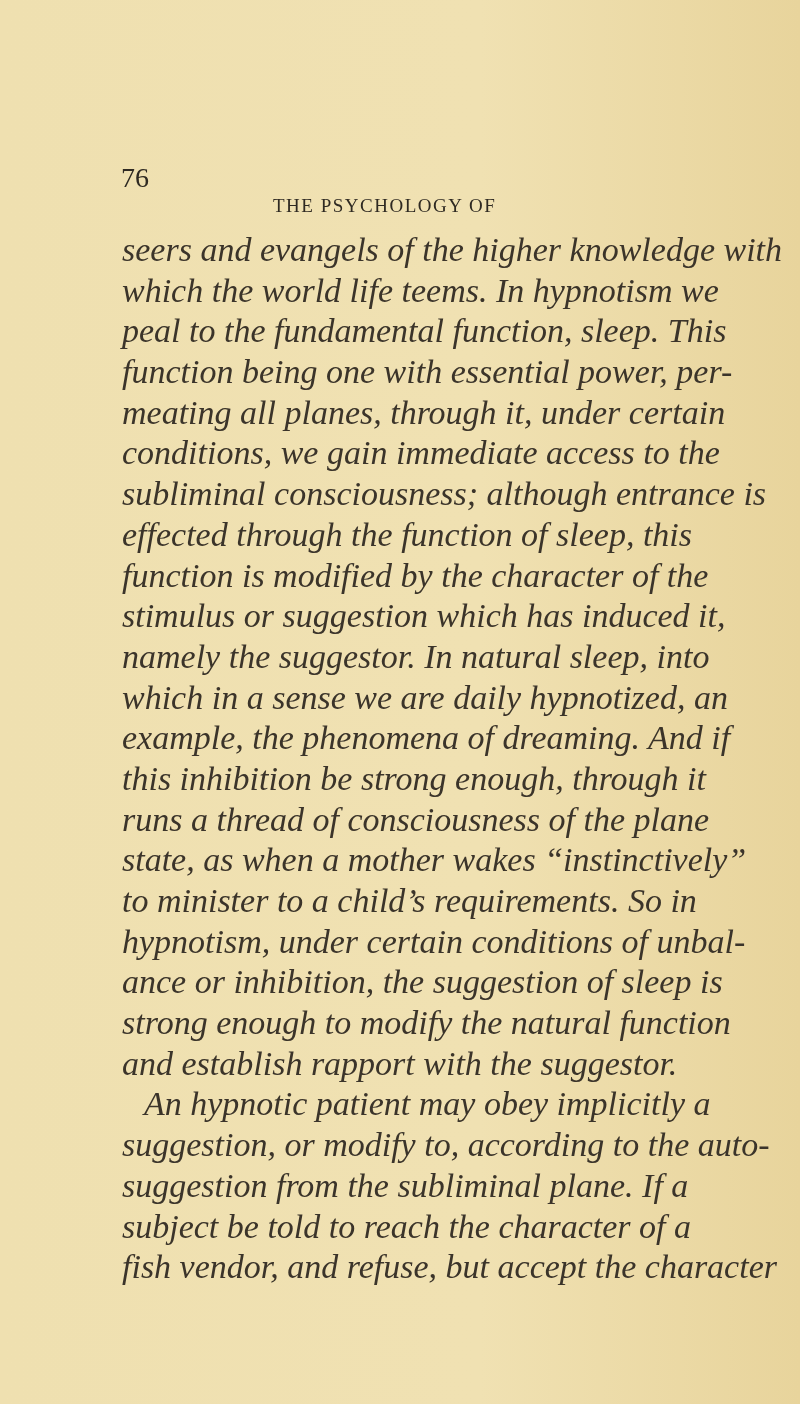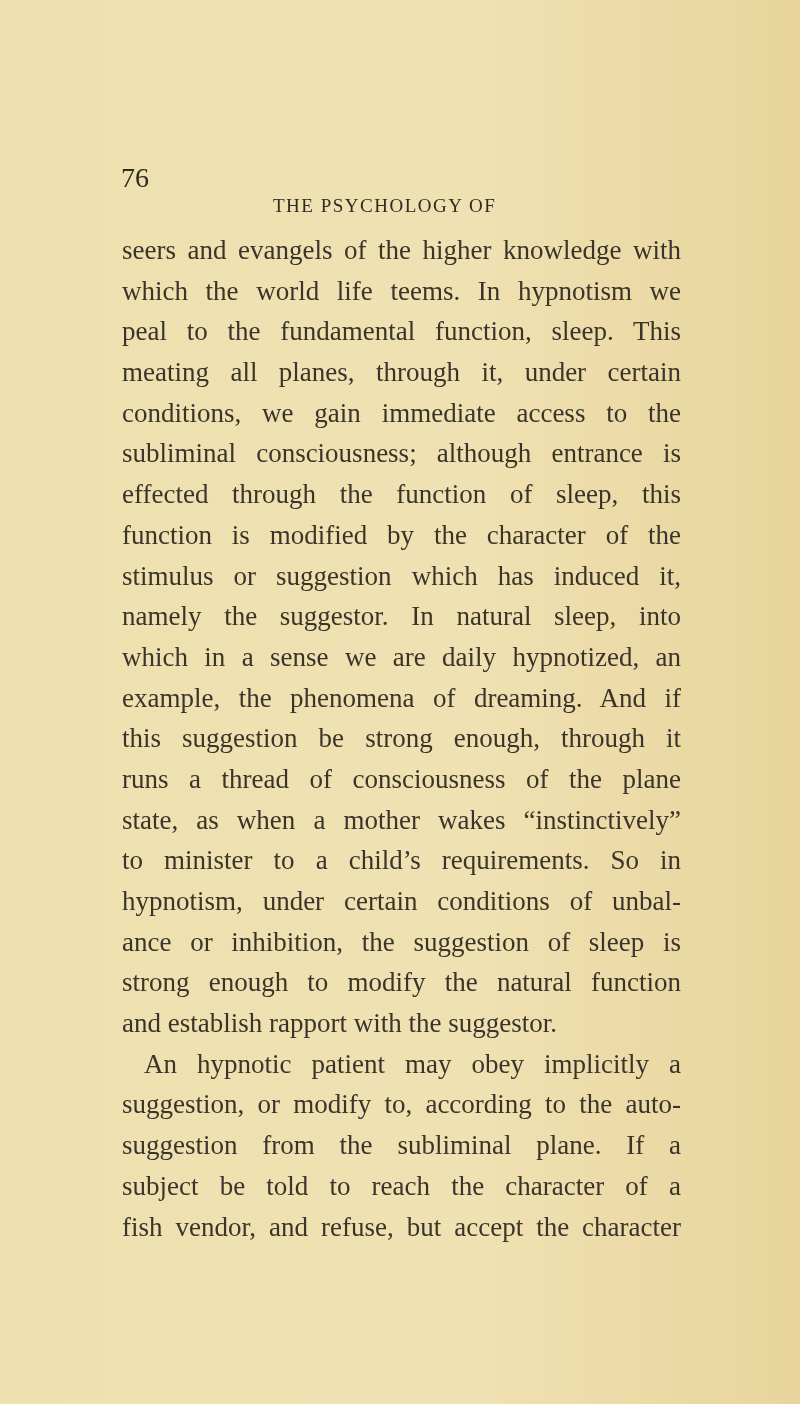--- a/index.html
+++ b/index.html
@@ -19,49 +19,50 @@
   }
   .running-head {
     position:absolute; left:152px; top:6px; font-size:19px;
     letter-spacing:1.5px; color:#2f2a22;margin-top:27px;
   }
   .body-text {
     position:absolute; left:122px; top:230px; width:559px;
   }
   .line {
     display:block; height:40.7px; line-height:40.7px;
-    font-size:27px; white-space:nowrap;
-    text-align:justify; text-align-last:justify;
+    font-size:34px; white-space:nowrap;
+    text-align:justify; text-align-last:justify;font-style:italic;
   }
   .line.last { text-align-last:left; }
   .line.indent { padding-left:22px; }
 </style>
 </head>
 <body>
 
 <div class="page">
   <div class="header">
     <span class="page-number">76</span>
     <span class="running-head">THE PSYCHOLOGY OF</span>
   </div>
 
   <div class="body-text">
     <span class="line">seers and evangels of the higher knowledge with</span>
     <span class="line">which the world life teems.  In hypnotism we</span>
     <span class="line">peal to the fundamental function, sleep.  This</span>
+    <span class="line">function being one with essential power, per-</span>
     <span class="line">meating all planes, through it, under certain</span>
     <span class="line">conditions, we gain immediate access to the</span>
     <span class="line">subliminal consciousness; although entrance is</span>
     <span class="line">effected through the function of sleep, this</span>
     <span class="line">function is modified by the character of the</span>
     <span class="line">stimulus or suggestion which has induced it,</span>
     <span class="line">namely the suggestor.  In natural sleep, into</span>
     <span class="line">which in a sense we are daily hypnotized, an</span>
     <span class="line">example, the phenomena of dreaming.  And if</span>
-    <span class="line">this suggestion be strong enough, through it</span>
+    <span class="line">this inhibition be strong enough, through it</span>
     <span class="line">runs a thread of consciousness of the plane</span>
     <span class="line">state, as when a mother wakes “instinctively”</span>
     <span class="line">to minister to a child’s requirements.  So in</span>
     <span class="line">hypnotism, under certain conditions of unbal-</span>
     <span class="line">ance or inhibition, the suggestion of sleep is</span>
     <span class="line">strong enough to modify the natural function</span>
     <span class="line last">and establish rapport with the suggestor.</span>
     <span class="line indent">An hypnotic patient may obey implicitly a</span>
     <span class="line">suggestion, or modify to, according to the auto-</span>
     <span class="line">suggestion from the subliminal plane.  If a</span>

